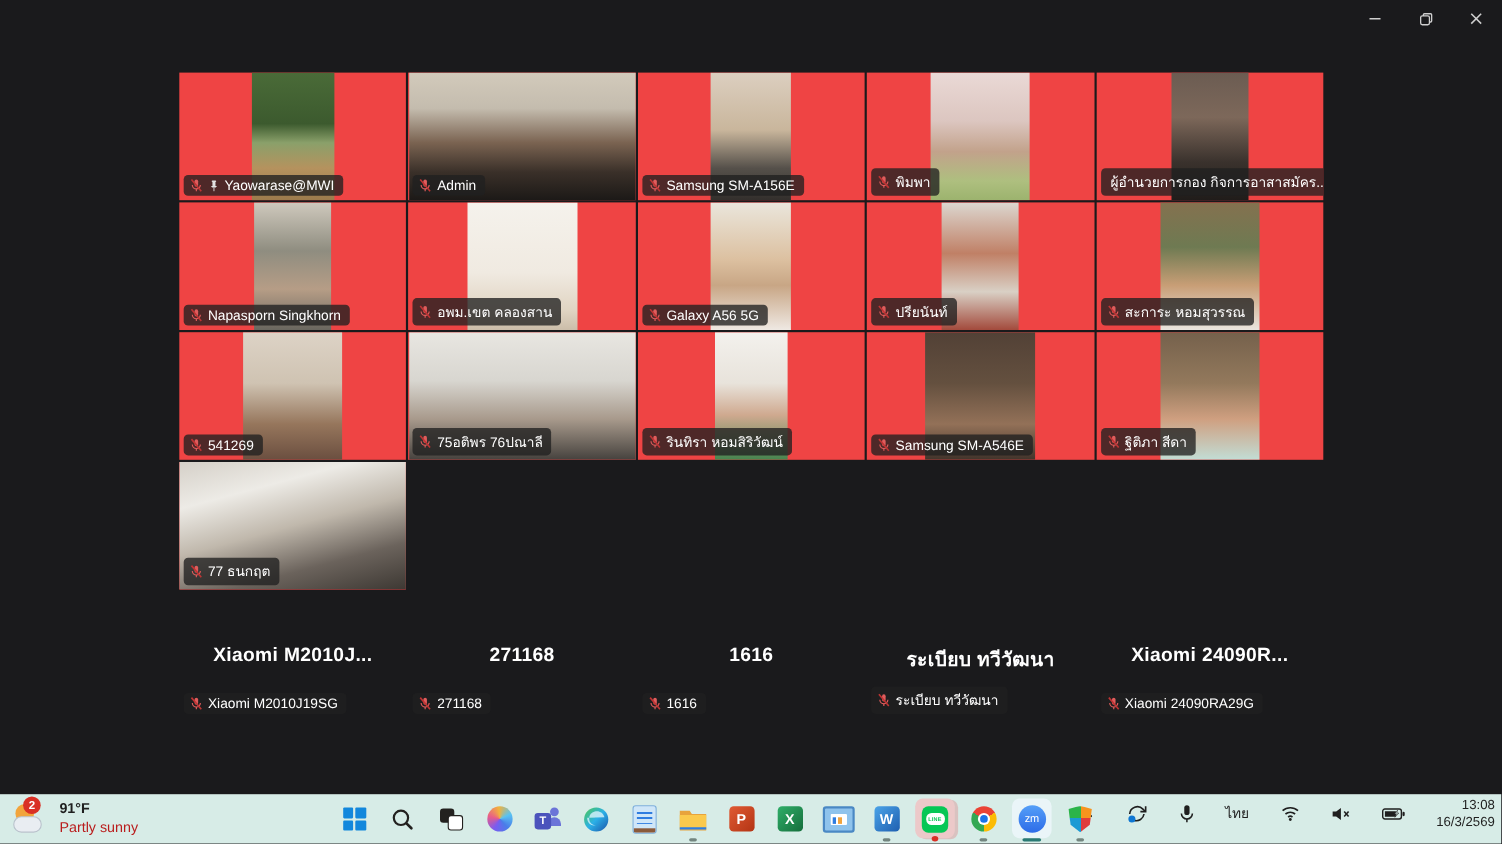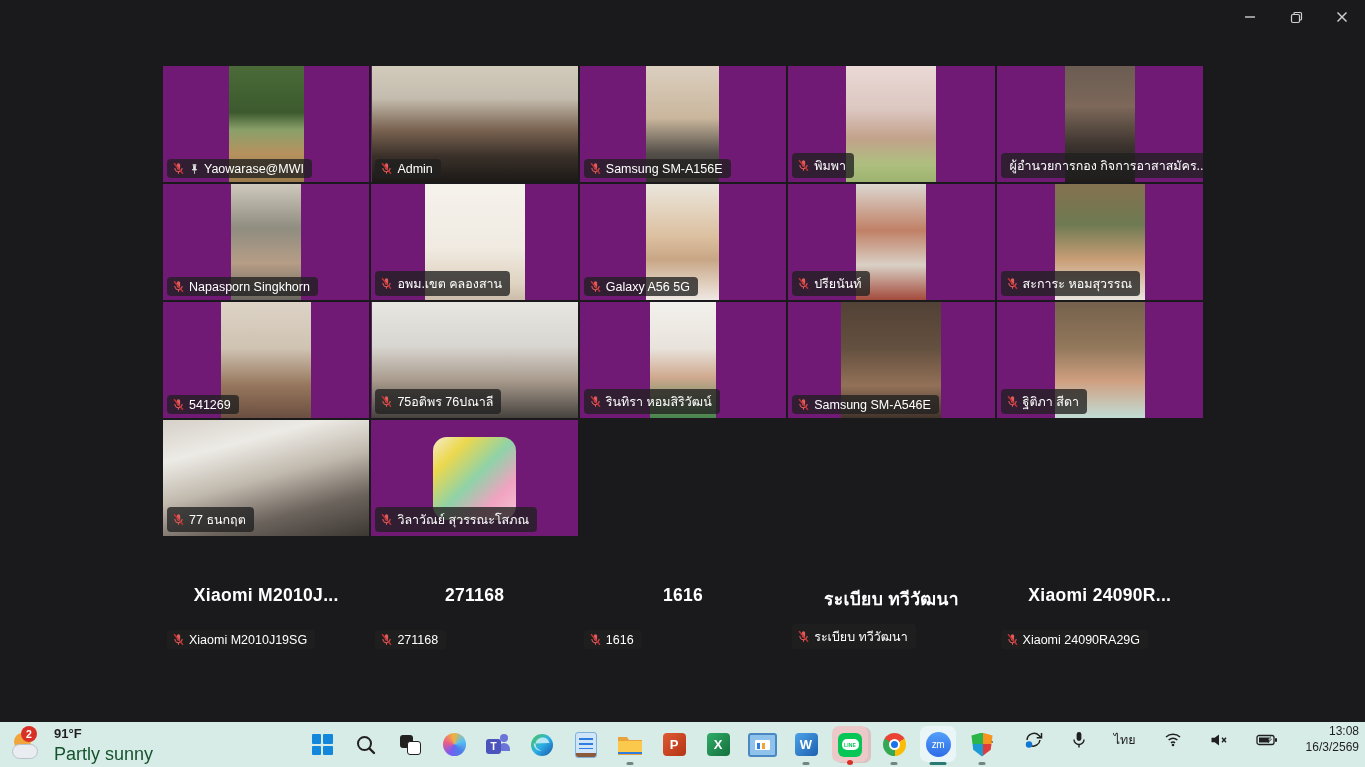--- a/index.html
+++ b/index.html
@@ -6,38 +6,38 @@
   body{width:1365px;height:767px;overflow:hidden;background:#1a1a1c;font-family:"Liberation Sans",sans-serif;-webkit-font-smoothing:antialiased}
   .screen{position:relative;width:1365px;height:767px;background:#1a1a1c}
 
   
   .winctl{position:absolute;top:0;right:0;display:flex;z-index:9}
   .winctl .wbtn{width:46px;height:34px;background:transparent;border:0;display:flex;align-items:center;justify-content:center;cursor:pointer}
 
   
   .grid{position:absolute;left:163px;top:66px;width:1040px;display:grid;grid-template-columns:repeat(5,1fr);grid-auto-rows:116px;gap:2px}
   .row5{position:absolute;left:163px;top:537px;width:1040px;height:116px;display:grid;grid-template-columns:repeat(5,1fr);gap:2px}
-  .tile{position:relative;background:#701a75;overflow:hidden;display:flex;justify-content:center;cursor:pointer}
+  .tile{position:relative;background:#ef4444;overflow:hidden;display:flex;justify-content:center;cursor:pointer}
   .row5 .tile{background:transparent}
   .tile .video{height:100%;flex:0 0 auto}
   .tile .video.avatar{height:83px;align-self:center;border-radius:14px}
   .tile.active::after{content:"";position:absolute;inset:0;border:2px solid #2bd46b;pointer-events:none}
   .nameplate{position:absolute;left:4px;bottom:4px;display:flex;align-items:center;gap:4px;background:rgba(32,32,32,.78);border-radius:4px;padding:2.5px 8px 2.5px 5px;max-width:calc(100% - 10px);overflow:hidden;z-index:2}
   .nameplate .nm{color:#fff;font-size:12.5px;white-space:nowrap}
   .bigname{align-self:flex-start;margin:48px auto 0;color:#fff;font-weight:700;font-size:17.5px;letter-spacing:.3px;white-space:nowrap}
 
   
   .taskbar{position:absolute;left:0;bottom:0;width:1365px;height:45px;background:#d7ece7}
   .weather{position:absolute;left:10px;top:4px;display:flex;align-items:center;gap:8px;cursor:pointer}
   .wicon{position:relative;width:36px;height:36px}
   .wsun{position:absolute;top:5px;left:4px;width:17px;height:17px;border-radius:50%;background:#f2a43c}
   .wcloud{position:absolute;bottom:5px;left:2px;width:24px;height:13px;border-radius:8px;background:#e9edf2;border:1px solid #b9c2cc}
   .wbadge{position:absolute;top:-2px;left:11px;width:16px;height:16px;border-radius:50%;background:#d93025;color:#fff;font-size:10.5px;font-weight:700;display:flex;align-items:center;justify-content:center;z-index:2}
   .wt1{font-size:13px;font-weight:700;color:#1f1f1f;line-height:1.3}
-  .wt2{font-size:18px;color:#14532d;line-height:1.3}
+  .wt2{font-size:13px;color:#b91c1c;line-height:1.3}
 
   .tb-center{position:absolute;left:300px;top:0;height:45px;display:flex}
   .tbitem{width:44px;height:45px;position:relative;display:flex;align-items:center;justify-content:center;cursor:pointer}
   .hl{position:absolute;width:36px;height:36px;border-radius:7px;top:4px;left:4px;z-index:0}
   .hl.line-bg{background:#ecc9c9;box-shadow:3px 1px 0 rgba(219,160,160,.55)}
   .hl.zoom-bg{background:#eaf5f8}
   .ind{position:absolute;bottom:2px;left:50%;transform:translateX(-50%);width:7px;height:3px;border-radius:2px;background:#73857f}
   .ind.red{width:6px;height:5px;border-radius:50%;background:#d93025}
   .ind.wide{width:17px;background:#2a7a74}
   .tbitem>.icn{position:relative;z-index:1}
@@ -322,34 +322,20 @@
         <svg class="mic" width="13" height="13" viewBox="0 0 16 16">
           <rect x="6" y="1.5" width="4" height="8" rx="2" fill="#e05c5c"></rect>
           <path d="M3.5 7.5a4.5 4.5 0 0 0 9 0" fill="none" stroke="#e05c5c" stroke-width="1.3"></path>
           <line x1="8" y1="12" x2="8" y2="14.5" stroke="#e05c5c" stroke-width="1.3"></line>
           <line x1="2.5" y1="1.5" x2="13.5" y2="14.5" stroke="#c03434" stroke-width="1.8"></line>
         </svg>
 
         <span class="nm">77 ธนกฤต</span>
       </div>
     </div>
-      <div class="tile">
-      <div class="video avatar" style="background: linear-gradient(135deg, rgb(245, 236, 202) 0%, rgb(236, 216, 78) 22%, rgb(143, 210, 168) 50%, rgb(240, 163, 192) 75%, rgb(246, 193, 214) 100%); width: 83px;"></div>
-
-      <div class="nameplate">
-        <svg class="mic" width="13" height="13" viewBox="0 0 16 16">
-          <rect x="6" y="1.5" width="4" height="8" rx="2" fill="#e05c5c"></rect>
-          <path d="M3.5 7.5a4.5 4.5 0 0 0 9 0" fill="none" stroke="#e05c5c" stroke-width="1.3"></path>
-          <line x1="8" y1="12" x2="8" y2="14.5" stroke="#e05c5c" stroke-width="1.3"></line>
-          <line x1="2.5" y1="1.5" x2="13.5" y2="14.5" stroke="#c03434" stroke-width="1.8"></line>
-        </svg>
-
-        <span class="nm">วิลาวัณย์ สุวรรณะโสภณ</span>
-      </div>
-    </div>
     </div>
   <div class="row5">
       <div class="tile">
 
       <div class="bigname">Xiaomi M2010J...</div>
       <div class="nameplate">
         <svg class="mic" width="13" height="13" viewBox="0 0 16 16">
           <rect x="6" y="1.5" width="4" height="8" rx="2" fill="#e05c5c"></rect>
           <path d="M3.5 7.5a4.5 4.5 0 0 0 9 0" fill="none" stroke="#e05c5c" stroke-width="1.3"></path>
           <line x1="8" y1="12" x2="8" y2="14.5" stroke="#e05c5c" stroke-width="1.3"></line>

